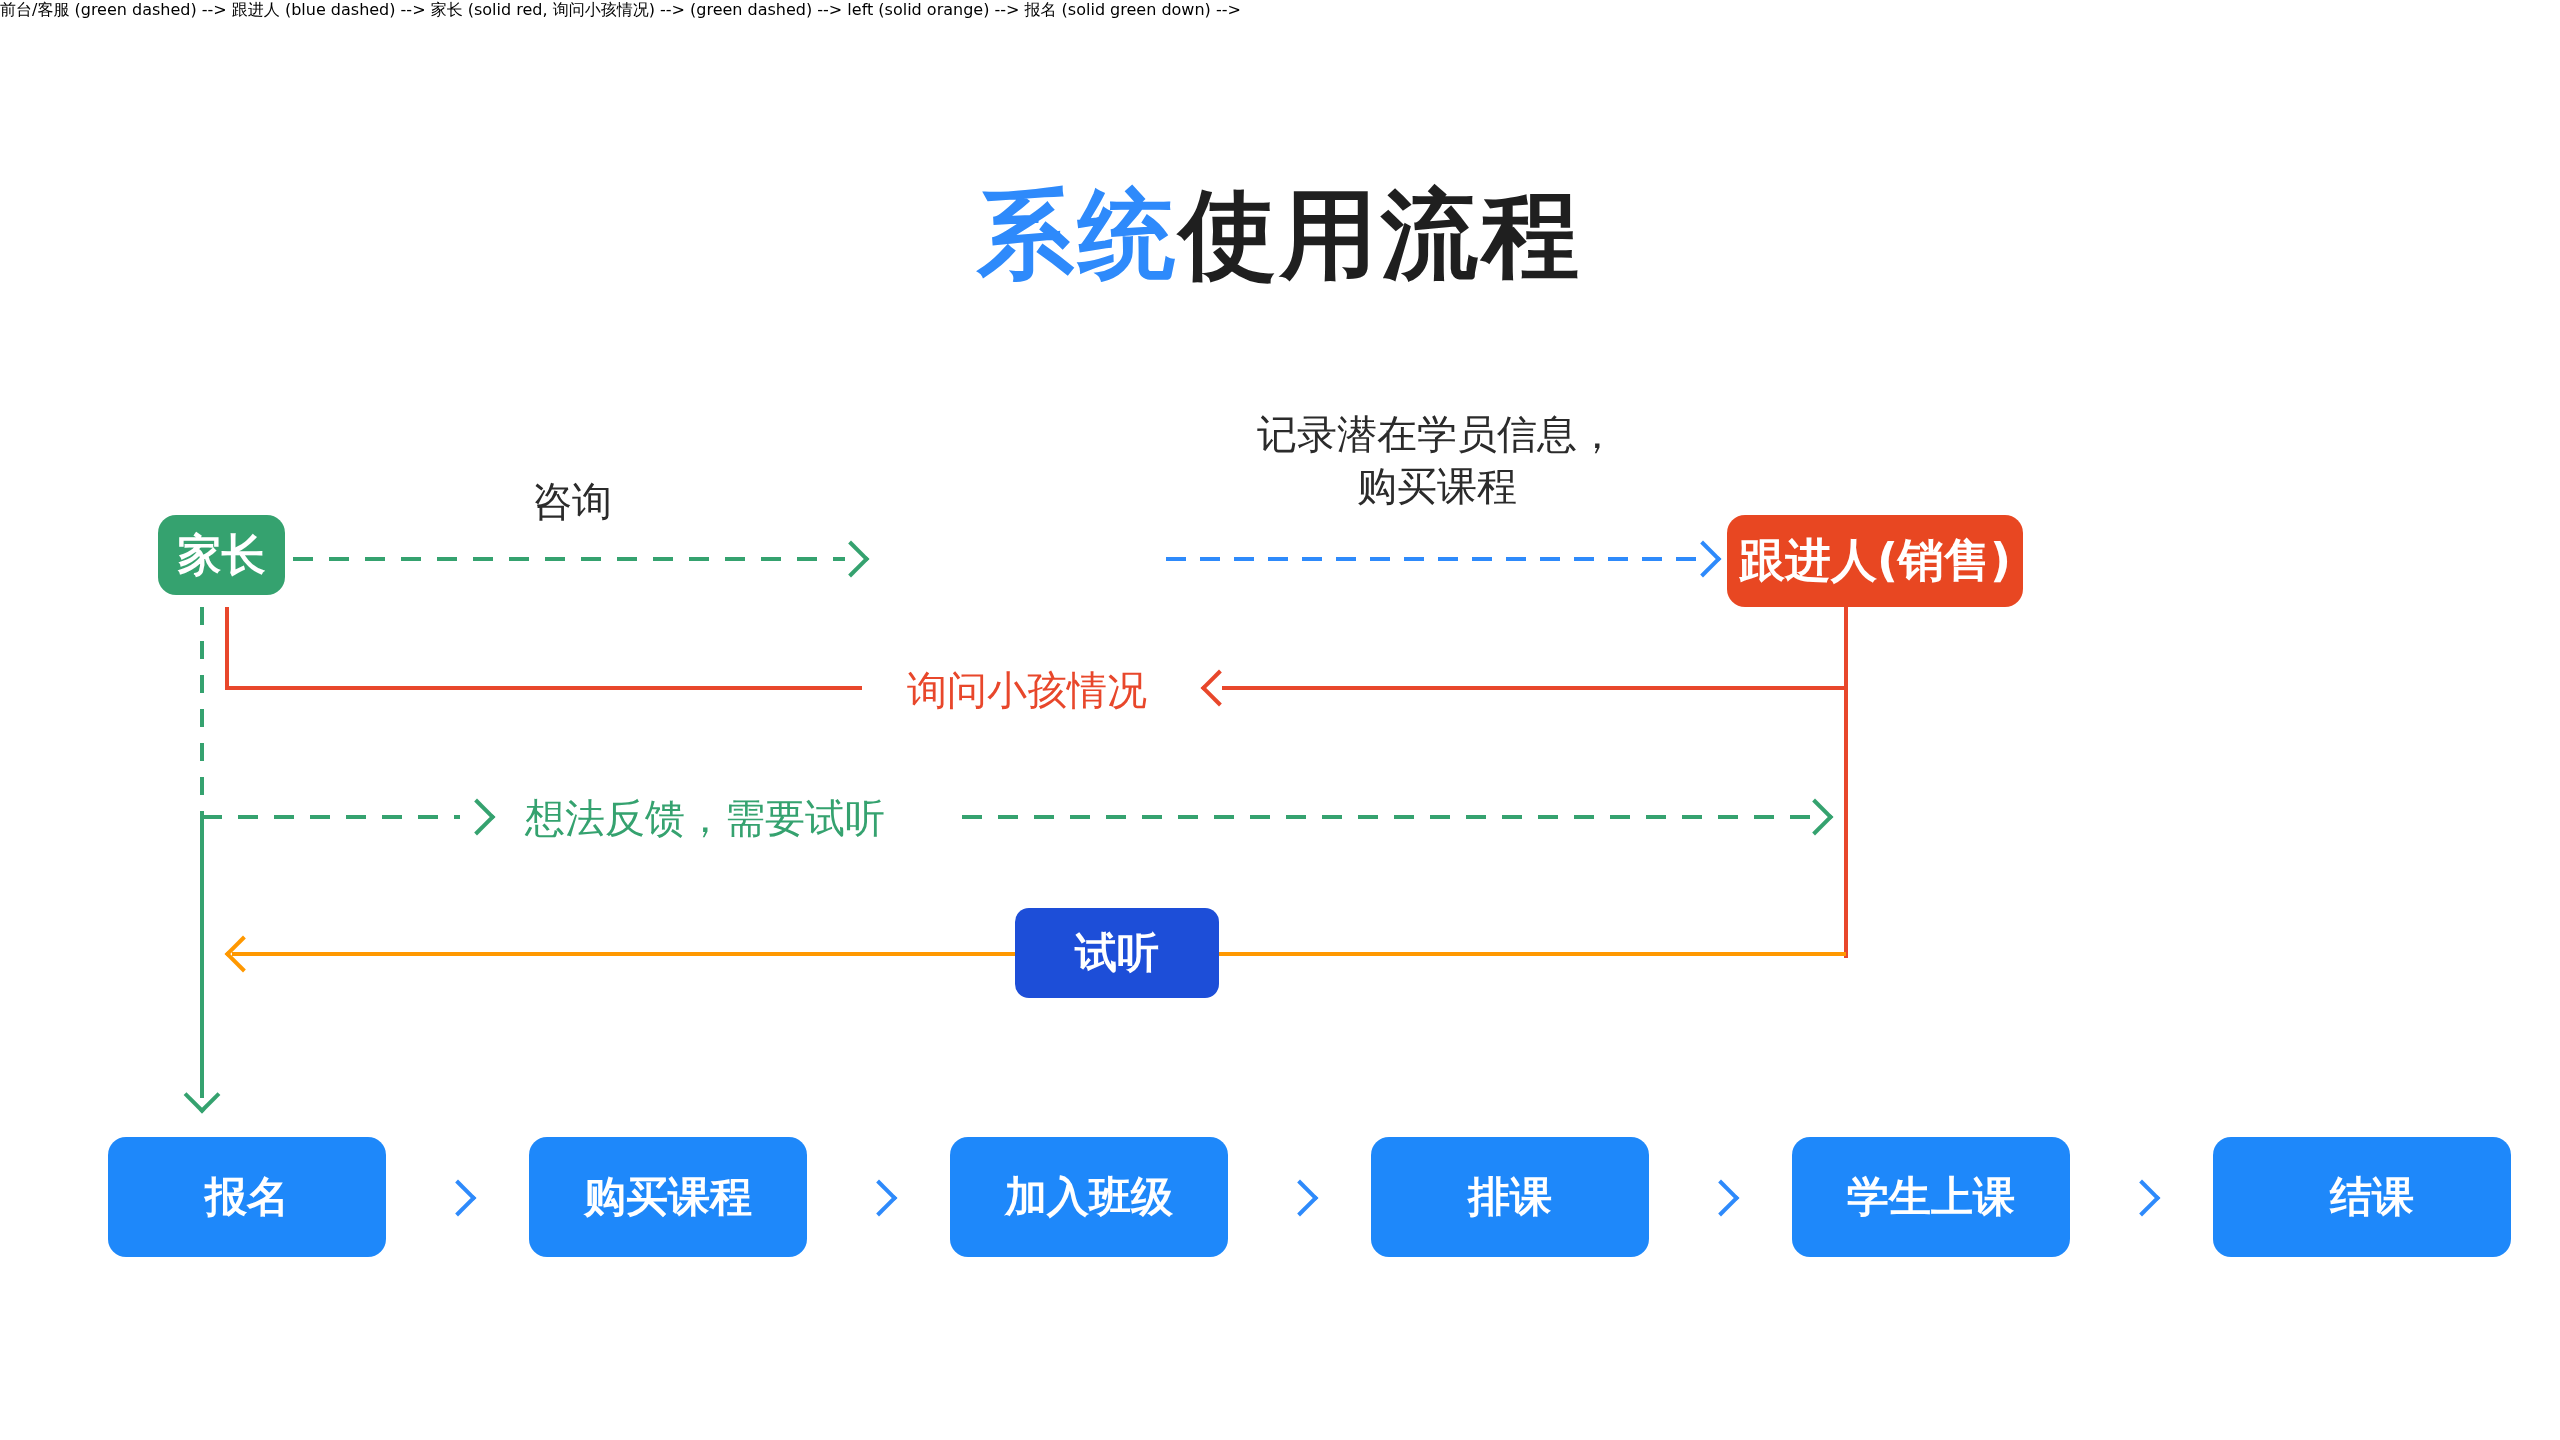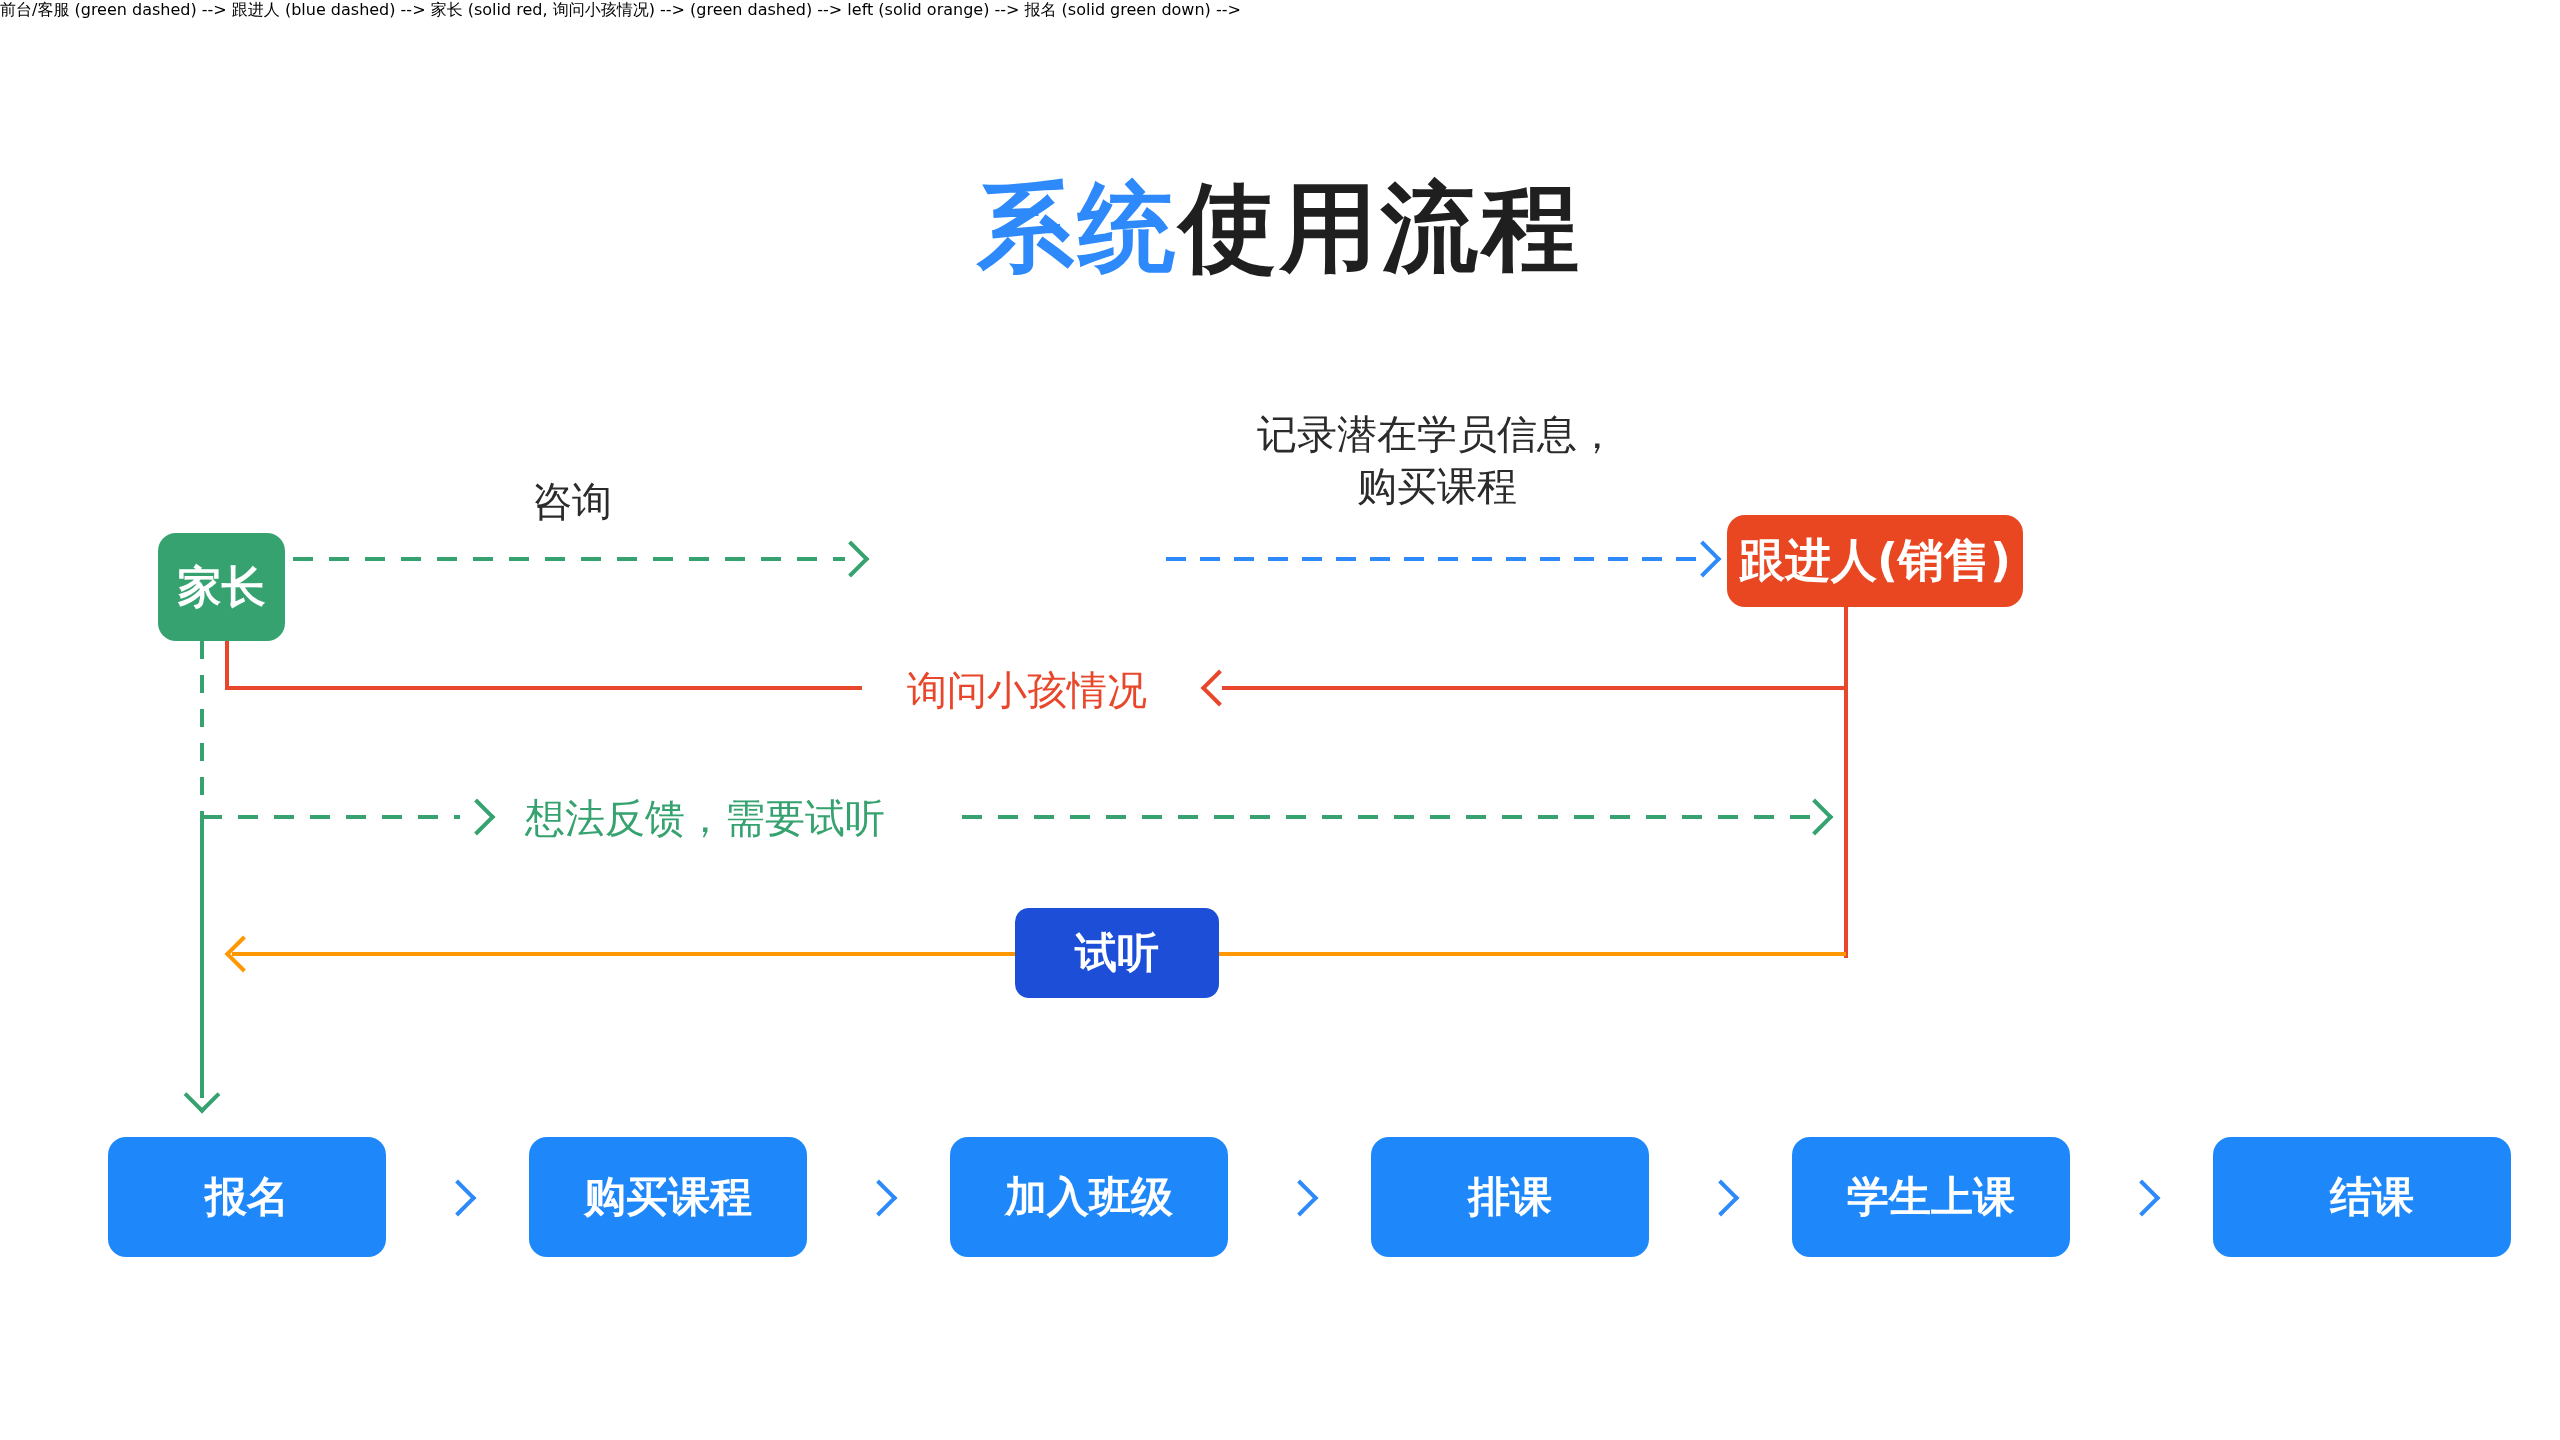--- a/index.html
+++ b/index.html
@@ -3,34 +3,34 @@
 <meta charset="utf-8">
 <style>
   html,body{margin:0;padding:0;background:#ffffff;}
   .canvas{
     position:relative;width:2560px;height:1440px;background:#ffffff;overflow:hidden;
     font-family:"DejaVu Sans","Liberation Sans",sans-serif;
   }
   
   .title{
     position:absolute;top:182px;left:50%;transform:translateX(-50%);
-    font-size:97px;font-weight:900;letter-spacing:4px;white-space:nowrap;line-height:1.1;font-family:Liberation Mono, monospace;
+    font-size:97px;font-weight:900;letter-spacing:4px;white-space:nowrap;line-height:1.1;
   }
   .title .hl{color:#2e8afb;}
   .title .rest{color:#1f1f1f;}
   
   .node{
     position:absolute;display:flex;align-items:center;justify-content:center;
     color:#ffffff;font-weight:700;border-radius:18px;z-index:5;white-space:nowrap;
   }
   .node-green{background:#35a26f;}
   .node-blue{background:#1e88fa;}
   .node-red{background:#e84722;}
   .node-orange{background:#1d4ed8;}
-  .n-parent{left:158px;top:515px;width:127px;height:108px;font-size:44px;margin-top:18px;}
+  .n-parent{left:158px;top:515px;width:127px;height:80px;font-size:44px;}
   .n-front{left:890px;top:517px;width:258px;height:93px;font-size:46px;border-radius:16px;}
   .n-sales{left:1727px;top:515px;width:296px;height:92px;font-size:46px;}
   .n-trial{left:1015px;top:908px;width:204px;height:90px;font-size:42px;border-radius:14px;}
   .step{
     position:absolute;top:1137px;width:278px;height:120px;display:flex;align-items:center;justify-content:center;
     background:#1e88fa;color:#fff;font-size:42px;font-weight:600;border-radius:18px;z-index:5;white-space:nowrap;
   }
   
   .hline{position:absolute;height:4px;z-index:1;}
   .vline{position:absolute;width:4px;z-index:1;}

